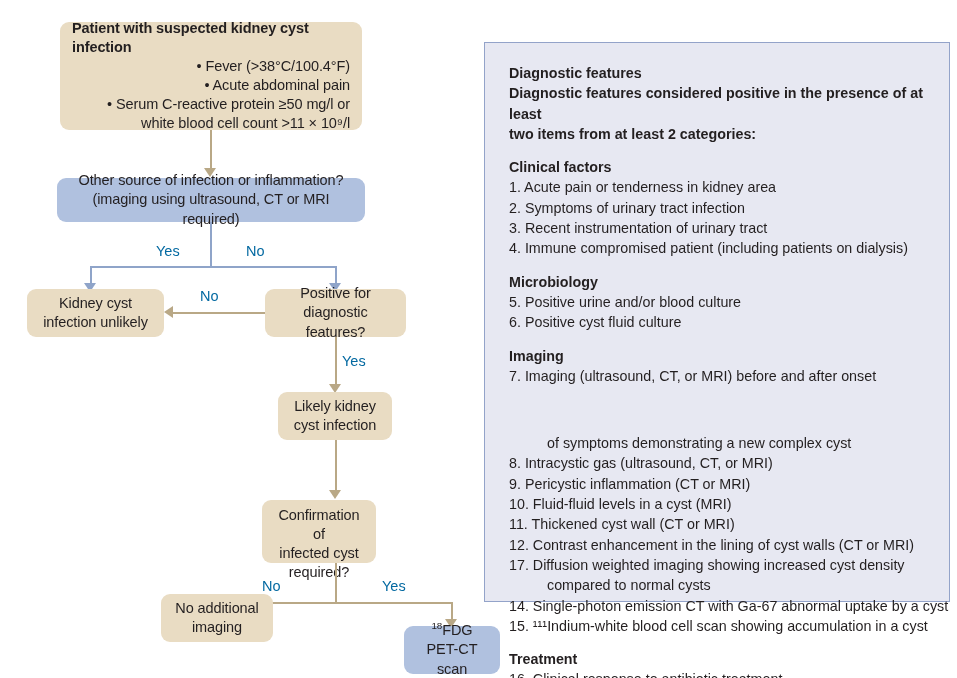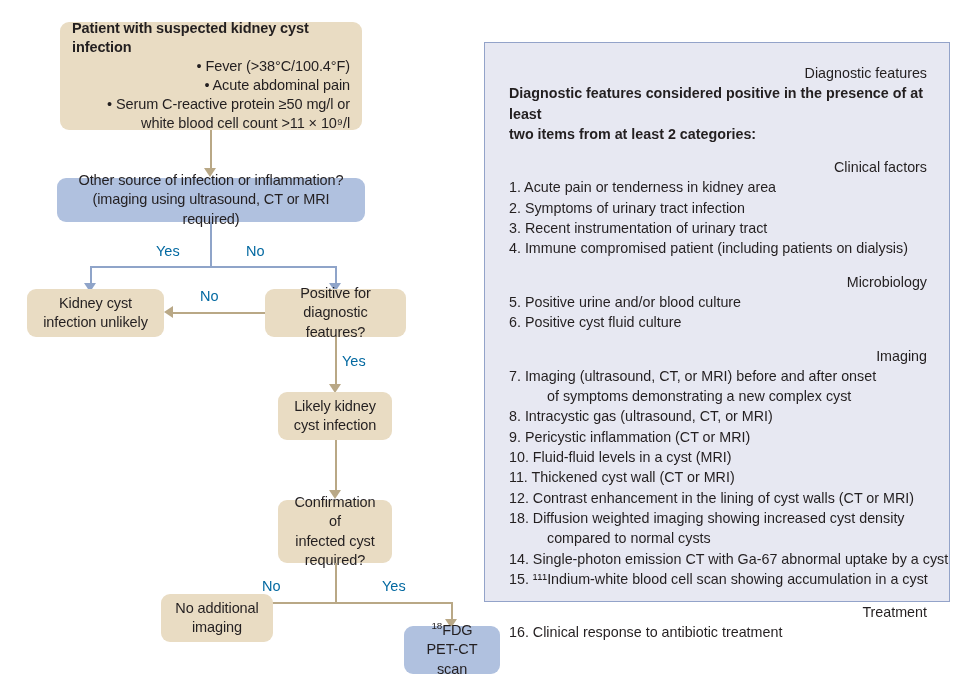--- a/index.html
+++ b/index.html
@@ -74,21 +74,21 @@
     left:484px;top:42px;
     width:466px;height:560px;
     box-sizing:border-box;
     background:#e7e8f2;
     border:1.4px solid #93a3c9;
     padding:20px 22px 0 24px;
     font-size:14.3px;
     line-height:1.42;
     color:#231f20;
   }
-  #panel .hd{font-weight:normal;text-align:right;}
+  #panel .hd{font-weight:bold;}
   #panel .gap{height:13px;}
   #panel .li{
     display:block;
     padding-left:21px;
     text-indent:-21px;
     white-space:nowrap;
   }
   #panel .intro{font-weight:bold;}
 </style>
 </head>
@@ -142,21 +142,21 @@
   <div class="elabel" style="left:342px;top:353px;">Yes</div>
 
   <div class="node beige" id="n-likely" style="left:278px;top:392px;width:114px;height:48px;">
     <span>Likely kidney</span>
     <span>cyst infection</span>
   </div>
 
   <div class="vline" style="left:335px;top:440px;height:53px;"></div>
   <div class="arrow down" style="left:329px;top:490px;"></div>
 
-  <div class="node beige" id="n-confirm" style="left:278px;top:500px;width:114px;height:63px;">
+  <div class="node beige" id="n-confirm" style="left:262px;top:500px;width:114px;height:63px;justify-content:space-between;">
     <span>Confirmation of</span>
     <span>infected cyst</span>
     <span>required?</span>
   </div>
 
   <div class="vline" style="left:335px;top:563px;height:41px;"></div>
   <div class="hline" style="left:216px;top:602px;width:236px;"></div>
   <div class="vline" style="left:216px;top:602px;height:20px;"></div>
   <div class="arrow down" style="left:210px;top:619px;"></div>
   <div class="vline" style="left:451px;top:602px;height:20px;"></div>
@@ -191,27 +191,27 @@
     <div class="gap"></div>
 
     <div class="hd">Microbiology</div>
     <span class="li">5. Positive urine and/or blood culture</span>
     <span class="li">6. Positive cyst fluid culture</span>
 
     <div class="gap"></div>
 
     <div class="hd">Imaging</div>
     <span class="li">7. Imaging (ultrasound, CT, or MRI) before and after onset</span>
-    <span class="li" style="padding-left:38px;text-indent:0;">of symptoms demonstrating a new complex cyst</span>
+    <span class="li" style="padding-left:38px;text-indent:0;margin-top:47px;">of symptoms demonstrating a new complex cyst</span>
     <span class="li">8. Intracystic gas (ultrasound, CT, or MRI)</span>
     <span class="li">9. Pericystic inflammation (CT or MRI)</span>
     <span class="li">10. Fluid-fluid levels in a cyst (MRI)</span>
     <span class="li">11. Thickened cyst wall (CT or MRI)</span>
     <span class="li">12. Contrast enhancement in the lining of cyst walls (CT or MRI)</span>
-    <span class="li">18. Diffusion weighted imaging showing increased cyst density</span>
+    <span class="li">17. Diffusion weighted imaging showing increased cyst density</span>
     <span class="li" style="padding-left:38px;text-indent:0;">compared to normal cysts</span>
     <span class="li">14. Single-photon emission CT with Ga-67 abnormal uptake by a cyst</span>
     <span class="li">15. ¹¹¹Indium-white blood cell scan showing accumulation in a cyst</span>
 
     <div class="gap"></div>
 
     <div class="hd">Treatment</div>
     <span class="li">16. Clinical response to antibiotic treatment</span>
 
   </div>

